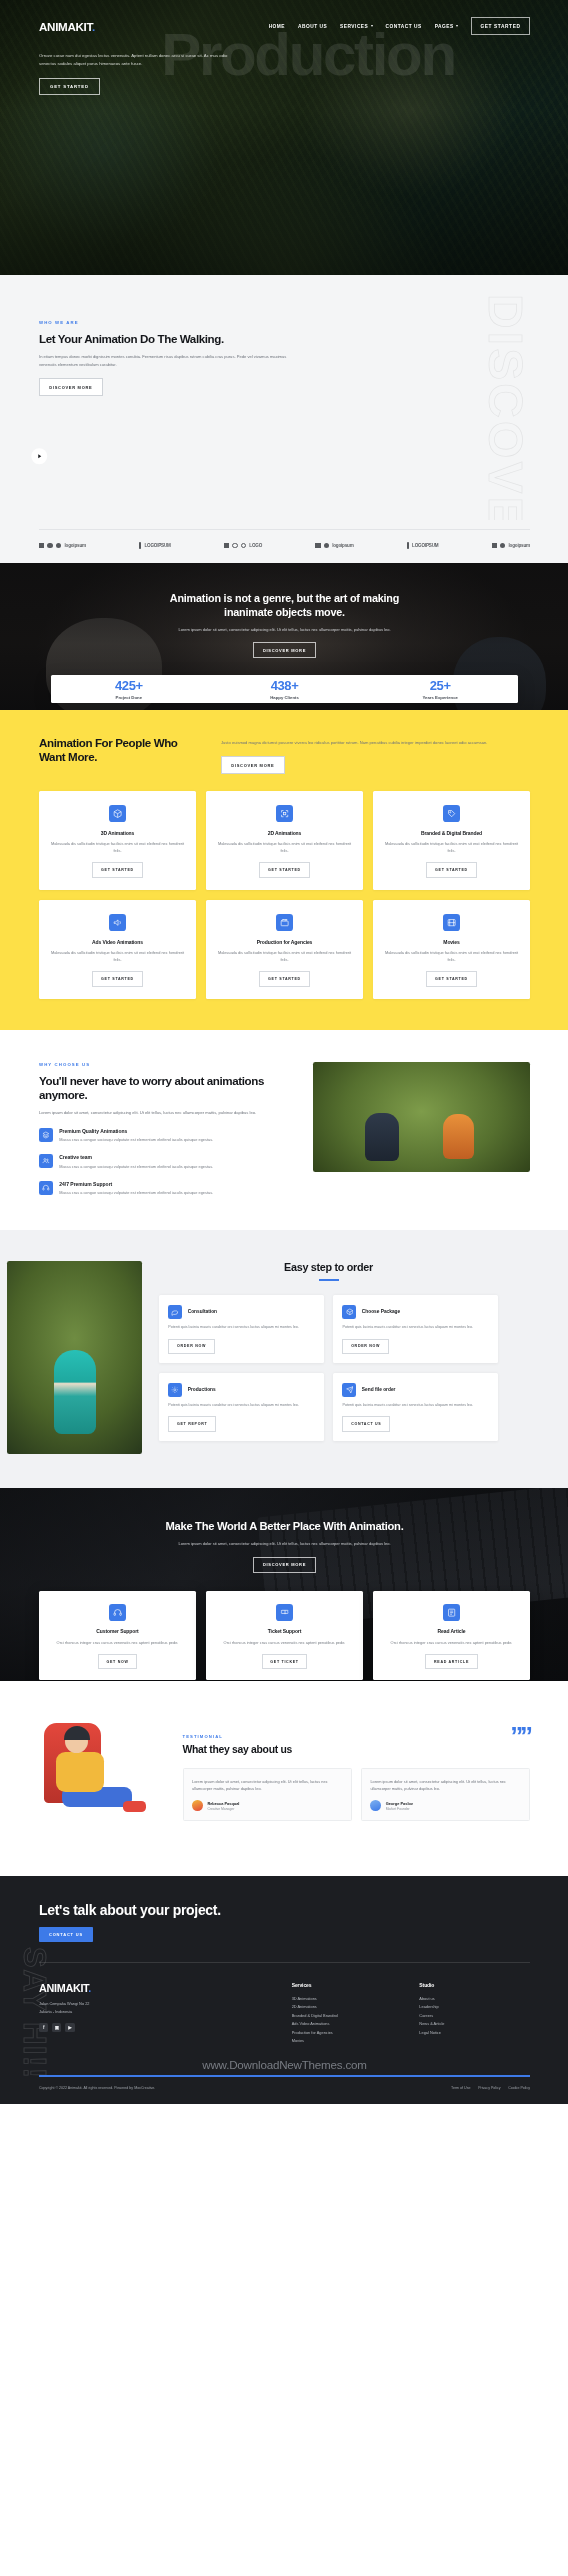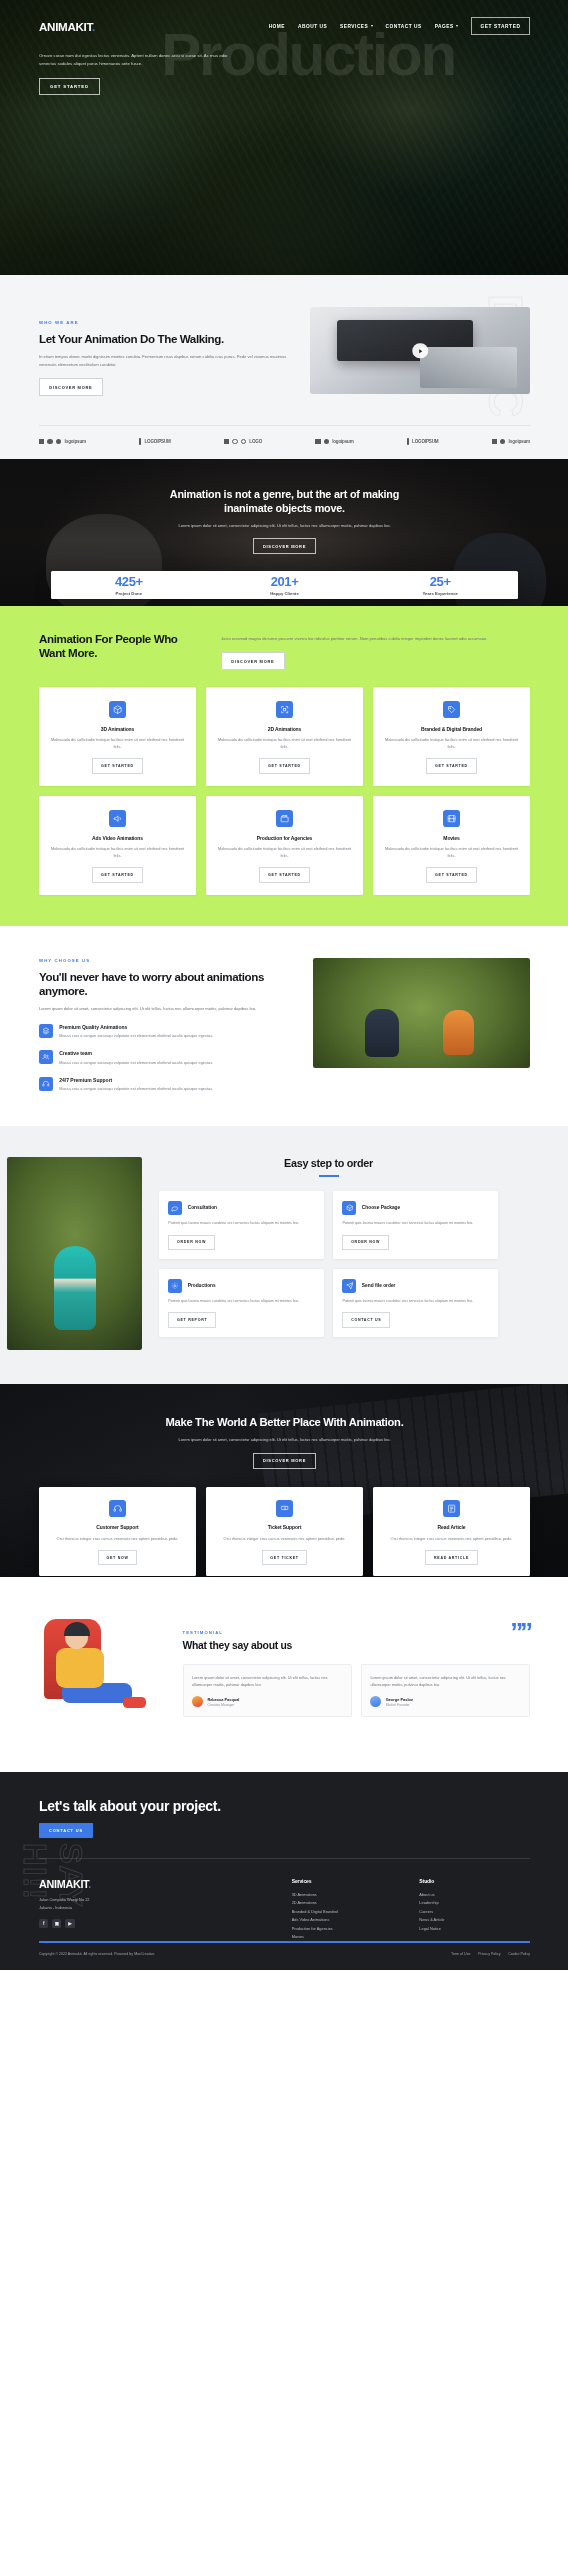--- a/index.html
+++ b/index.html
@@ -38,21 +38,21 @@
 
   .hero-h1{margin-top:34px;font-size:21px;line-height:1.07;font-weight:900;color:#fff;letter-spacing:-0.7px;max-width:201px;}
   .hero-p{margin-top:7.7px;font-size:4.3px;line-height:1.85;color:#d9dcd6;max-width:190px;}
   .btn-hero{margin-top:9.3px;display:inline-block;border:0.8px solid rgba(255,255,255,.7);color:#fff;
     font-size:4.3px;font-weight:700;letter-spacing:0.8px;padding:5.4px 10px;text-transform:uppercase;}
 
   
   .who{background:#f4f5f6;padding:31px 0 20px;position:relative;overflow:hidden;}
   .who-ghost{position:absolute;right:40px;top:18.6px;font-size:48px;font-weight:900;color:transparent;
     -webkit-text-stroke:0.8px rgba(0,0,0,.07);letter-spacing:3.1px;writing-mode:vertical-rl;line-height:1;}
-  .who-grid{display:flex;gap:11px;align-items:center;position:relative;z-index:2;}
+  .who-grid{display:flex;gap:17px;align-items:flex-start;position:relative;z-index:2;flex-direction:column;}
   .who-left{width:53%;padding-top:14px;}
   .eyebrow{color:#3d7ae8;font-size:4.3px;font-weight:800;letter-spacing:1.1px;text-transform:uppercase;}
   .h2{font-size:11.6px;line-height:1.2;font-weight:800;letter-spacing:-0.4px;margin-top:7px;color:#14161a;}
   .body-sm{font-size:4.1px;line-height:1.95;color:#6b7079;margin-top:7px;}
   .btn-dark-out{display:inline-block;margin-top:9.3px;border:0.8px solid #cfd3d8;color:#1b1d21;font-size:4px;
     font-weight:700;letter-spacing:0.7px;padding:5.4px 9.3px;text-transform:uppercase;background:#fff;}
   .who-right{flex:1;position:relative;}
   .photo{height:87px;border-radius:2.3px;position:relative;overflow:hidden;
     background:linear-gradient(150deg,#e9eaec 0%,#d2d5da 35%,#b9bdc4 60%,#9fa5ad 100%);}
   .photo:before{content:"";position:absolute;left:12%;top:14%;width:62%;height:48%;border-radius:3.1px;
@@ -86,21 +86,21 @@
   .quote-p{font-size:4px;line-height:1.9;color:#cfd1d4;max-width:217px;margin:7px auto 0;}
   .btn-wht-sm{display:inline-block;margin-top:8.5px;border:0.8px solid rgba(255,255,255,.7);color:#fff;
     font-size:4px;font-weight:700;letter-spacing:0.7px;padding:4.6px 8.5px;text-transform:uppercase;}
   .statsbar{position:relative;z-index:6;margin:17px auto 0;width:467px;background:#fff;border-radius:1.5px;
     box-shadow:0 4.6px 17px rgba(0,0,0,.22);display:flex;padding:3px 0;}
   .stat{flex:1;text-align:center;}
   .stat .num{font-size:13px;font-weight:800;color:#3d7ae8;letter-spacing:-0.4px;}
   .stat .lab{font-size:4.3px;color:#4a4f57;margin-top:2.3px;font-weight:600;}
 
   
-  .services{background:#bef264;padding:26px 0 31px;}
+  .services{background:#fde047;padding:26px 0 31px;}
   .svc-head{display:flex;gap:20px;align-items:flex-start;}
   .svc-head .h2{max-width:162px;margin-top:0;}
   .svc-head-right{flex:1;padding-top:3.1px;}
   .svc-grid{display:grid;grid-template-columns:repeat(3,1fr);gap:10px;margin-top:17px;}
   .svc-card{background:#fff;border-radius:1.5px;padding:14px 10.8px 12.4px;text-align:center;box-shadow:0 0.8px 2.3px rgba(0,0,0,.05);}
   .ico{width:17px;height:17px;border-radius:3.1px;background:#3d7ae8;display:flex;align-items:center;justify-content:center;margin:0 auto;}
   .ico svg{width:9.3px;height:9.3px;fill:none;stroke:#fff;stroke-width:1.7;}
   .svc-t{font-size:5px;font-weight:800;margin-top:7.7px;color:#14161a;letter-spacing:-0.1px;}
   .svc-d{font-size:3.9px;line-height:1.85;color:#777c84;margin-top:4.6px;}
   .btn-card{display:inline-block;margin-top:7.7px;border:0.8px solid #d5d9de;color:#1b1d21;font-size:3.6px;
@@ -298,21 +298,21 @@
       <h2 class="quote-h">Animation is not a genre, but the art of making inanimate objects move.</h2>
       <p class="quote-p">Lorem ipsum dolor sit amet, consectetur adipiscing elit. Ut elit tellus, luctus nec ullamcorper mattis, pulvinar dapibus leo.</p>
       <div class="btn-wht-sm">DISCOVER MORE</div>
     </div>
     <div class="statsbar">
       <div class="stat">
         <div class="num">425+</div>
         <div class="lab">Project Done</div>
       </div>
       <div class="stat">
-        <div class="num">201+</div>
+        <div class="num">438+</div>
         <div class="lab">Happy Clients</div>
       </div>
       <div class="stat">
         <div class="num">25+</div>
         <div class="lab">Years Experience</div>
       </div>
     </div>
   </section>
 
   <section class="services">
@@ -643,20 +643,21 @@
           <ul>
             <li>About us</li>
             <li>Leadership</li>
             <li>Careers</li>
             <li>News &amp; Article</li>
             <li>Legal Notice</li>
           </ul>
         </div>
       </div>
 
+      <div class="watermark">www.DownloadNewThemes.com</div>
       <div class="blue-rule"></div>
       <div class="foot-bottom">
         <div class="copy">Copyright © 2022 Animakit. All rights reserved. Powered by MoxCreative.</div>
         <div class="foot-links">
           <span>Term of Use</span>
           <span>Privacy Policy</span>
           <span>Cookie Policy</span>
         </div>
       </div>
     </div>

